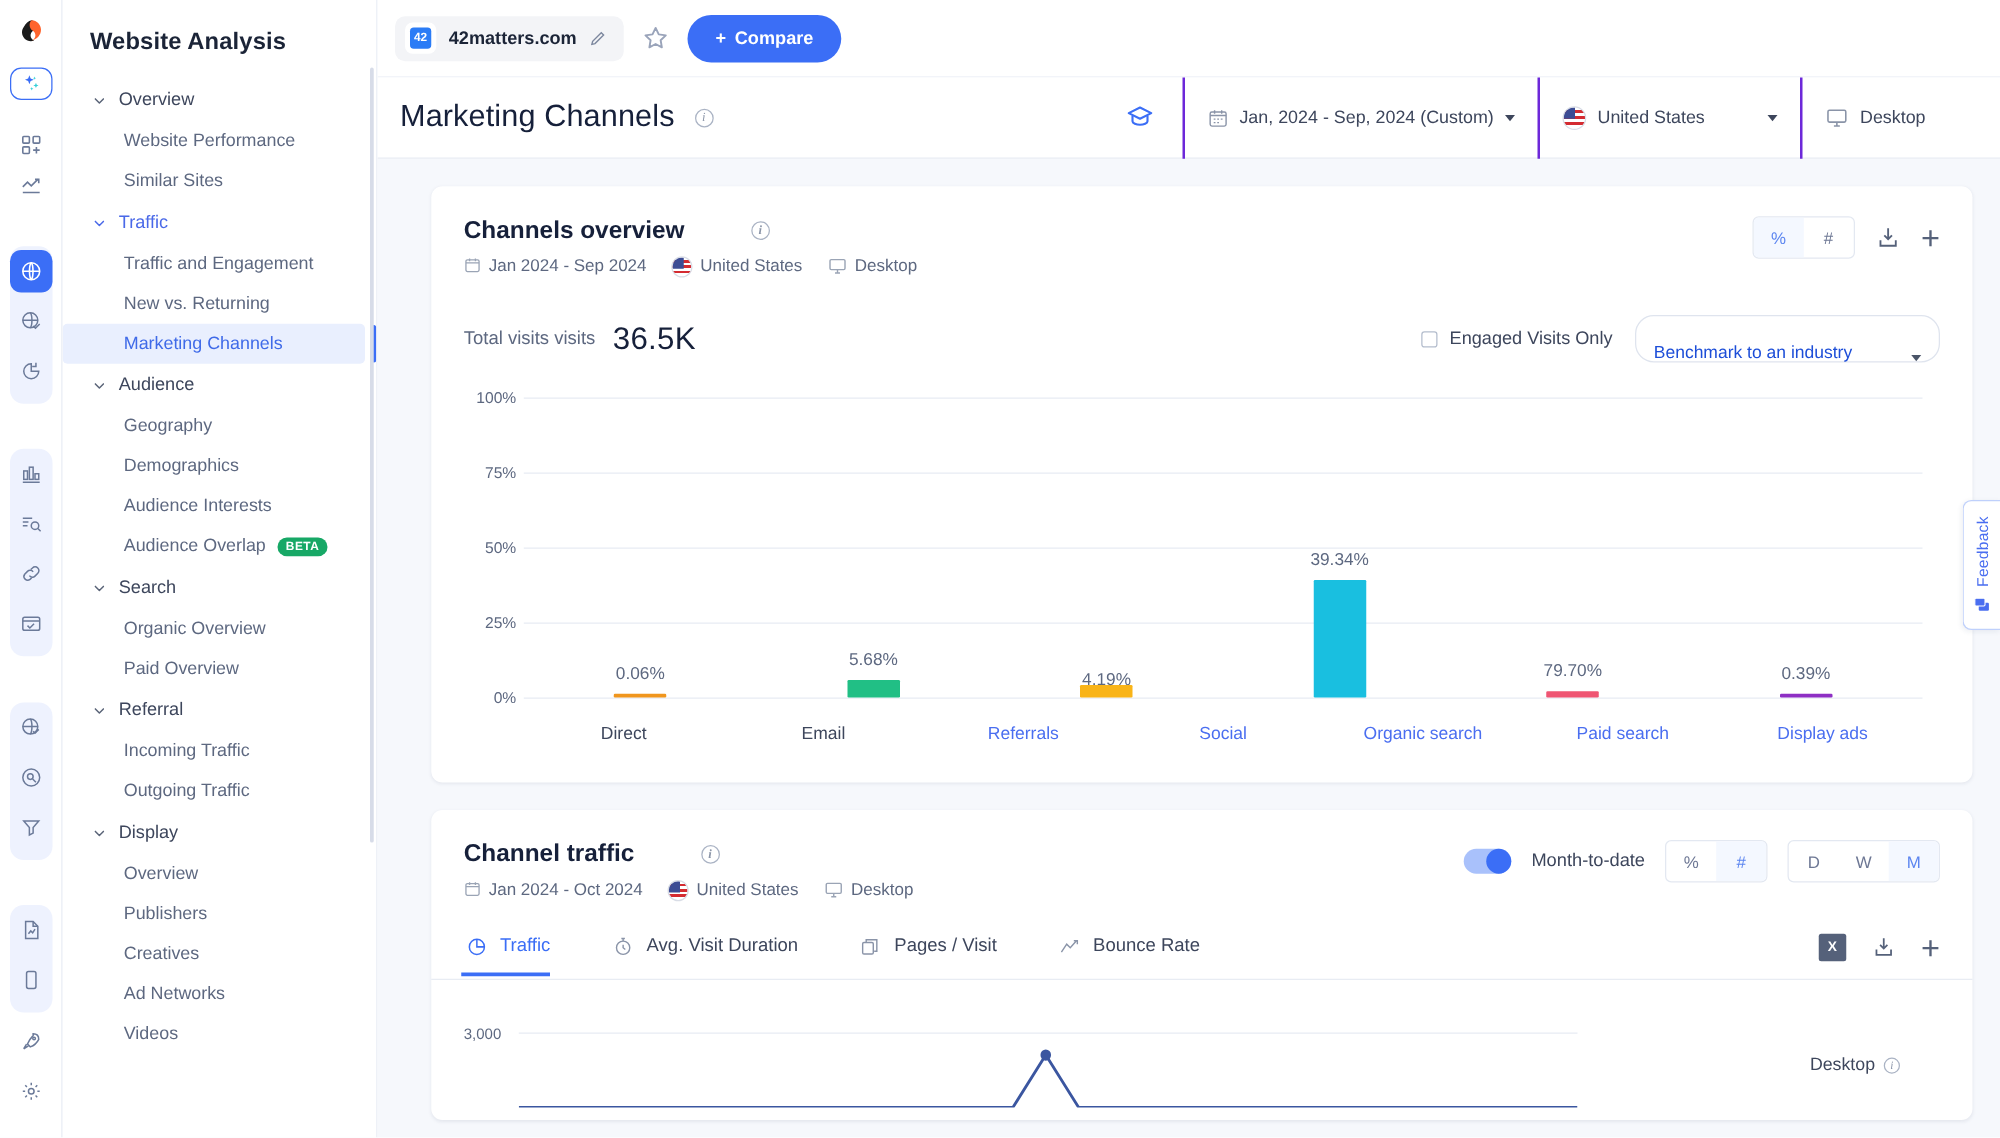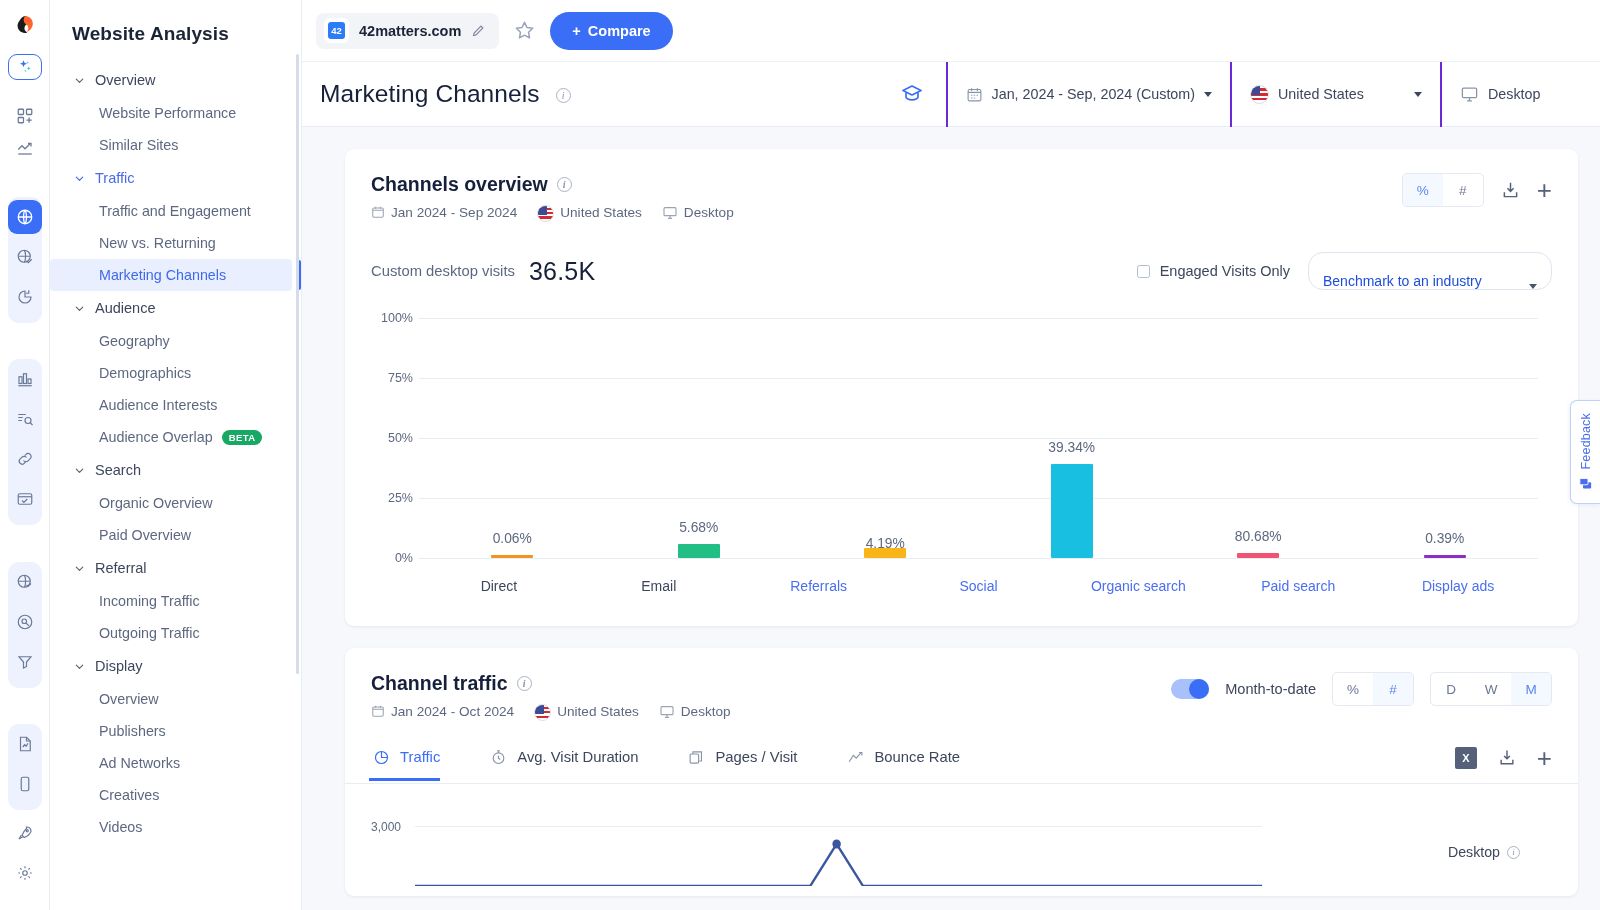--- a/index.html
+++ b/index.html
@@ -108,21 +108,21 @@
     background: linear-gradient(#fff 0 14%, #d42b31 14% 28%, #fff 28% 42%, #d42b31 42% 56%, #fff 56% 70%, #d42b31 70% 84%, #fff 84% 100%);
     border: .5px solid #d9dde6;
   }
   .flag::before { content:""; position:absolute; left:0; top:0; width:9px; height:9px; background:#3c4c94; }
 
   .scrollzone { height: 783px; overflow: hidden; padding: 22px 22px 0 43px; }
 
   .card { background: #fff; border-radius: 9px; box-shadow: 0 1px 3px rgba(25,40,80,.08); margin-bottom: 22px; }
 
   .card-head { display: flex; align-items: flex-start; padding: 24px 26px 0 26px; }
-  .card-title { font-size: 19.5px; font-weight: 700; color: #16203a; display: flex; align-items: center; }
+  .card-title { font-size: 19.5px; font-weight: 700; color: #16203a; display: flex; align-items: center; gap: 44px; }
   .card-sub { display: flex; align-items: flex-start; gap: 6px; font-size: 13.6px; color: #5d6880; margin-top: 9px; }
   .sub-sep { width: 8px; }
   .head-right { margin-left: auto; display: flex; align-items: center; gap: 16px; }
   .seg { display: flex; border: 1px solid #e3e8f1; border-radius: 5px; overflow: hidden; }
   .seg > div { width: 40px; height: 32px; display: flex; align-items: center; justify-content: center; font-size: 13.5px; color: #6d7party; color:#6d7794; }
   .seg > div.on { background: #f4f8ff; color: #5b85f0; }
   .ic-btn { color: #55617a; display: flex; align-items: center; justify-content: center; }
   .plus { font-size: 26px; color: #55617a; line-height: 1; font-weight: 300; }
 
   .totals-row { display: flex; align-items: center; padding: 30px 26px 0 26px; }
@@ -418,24 +418,24 @@
           </span>
           <span>Display</span>
         </div>
         <div class="sb-item">
           <span>Overview</span>
         </div>
         <div class="sb-item">
           <span>Publishers</span>
         </div>
         <div class="sb-item">
+          <span>Creatives</span>
+        </div>
+        <div class="sb-item">
           <span>Ad Networks</span>
-        </div>
-        <div class="sb-item">
-          <span>Creatives</span>
         </div>
         <div class="sb-item">
           <span>Videos</span>
         </div>
       </div>
     <div class="sb-scroll"></div>
   </div>
 
   <div class="main">
 
@@ -540,21 +540,21 @@
               <svg width="21" height="21" viewBox="0 0 24 24" fill="none" stroke="#55617a" stroke-width="1.7">
                 <path d="M12 3v10M8.5 9.5L12 13l3.5-3.5"></path>
                   <path d="M5 14v5h14v-5"></path>
               </svg>
             </div>
             <div class="plus">+</div>
           </div>
         </div>
 
         <div class="totals-row">
-          <div class="tot-label">Custom desktop visits</div>
+          <div class="tot-label">Total visits visits</div>
           <div class="tot-value">36.5K</div>
           <div class="totals-right">
             <label class="chk-wrap">
               <span class="chk"></span>
               <span>Engaged Visits Only</span>
             </label>
             <div class="bench">
               <span>Benchmark to an industry</span>
               <span class="caret-d"></span>
             </div>
@@ -585,21 +585,21 @@
               </div>
               <div class="bcol">
                 <div class="bval" style="bottom: 7px;">4.19%</div>
                 <div class="bar" style="height: 10.056px; background: rgb(249, 180, 24);"></div>
               </div>
               <div class="bcol">
                 <div class="bval" style="bottom: 103.416px;">39.34%</div>
                 <div class="bar" style="height: 94.416px; background: rgb(25, 191, 224);"></div>
               </div>
               <div class="bcol">
-                <div class="bval" style="bottom: 14.448px;">80.68%</div>
+                <div class="bval" style="bottom: 14.448px;">79.70%</div>
                 <div class="bar" style="height: 5.448px; background: rgb(239, 85, 115);"></div>
               </div>
               <div class="bcol">
                 <div class="bval" style="bottom: 12px;">0.39%</div>
                 <div class="bar" style="height: 3px; background: rgb(142, 47, 196);"></div>
               </div>
             </div>
           <div class="xlabels" id="xlabels" style="bottom: 10px;">
               <div class="xlab plain">Direct</div>
               <div class="xlab plain">Email</div>

